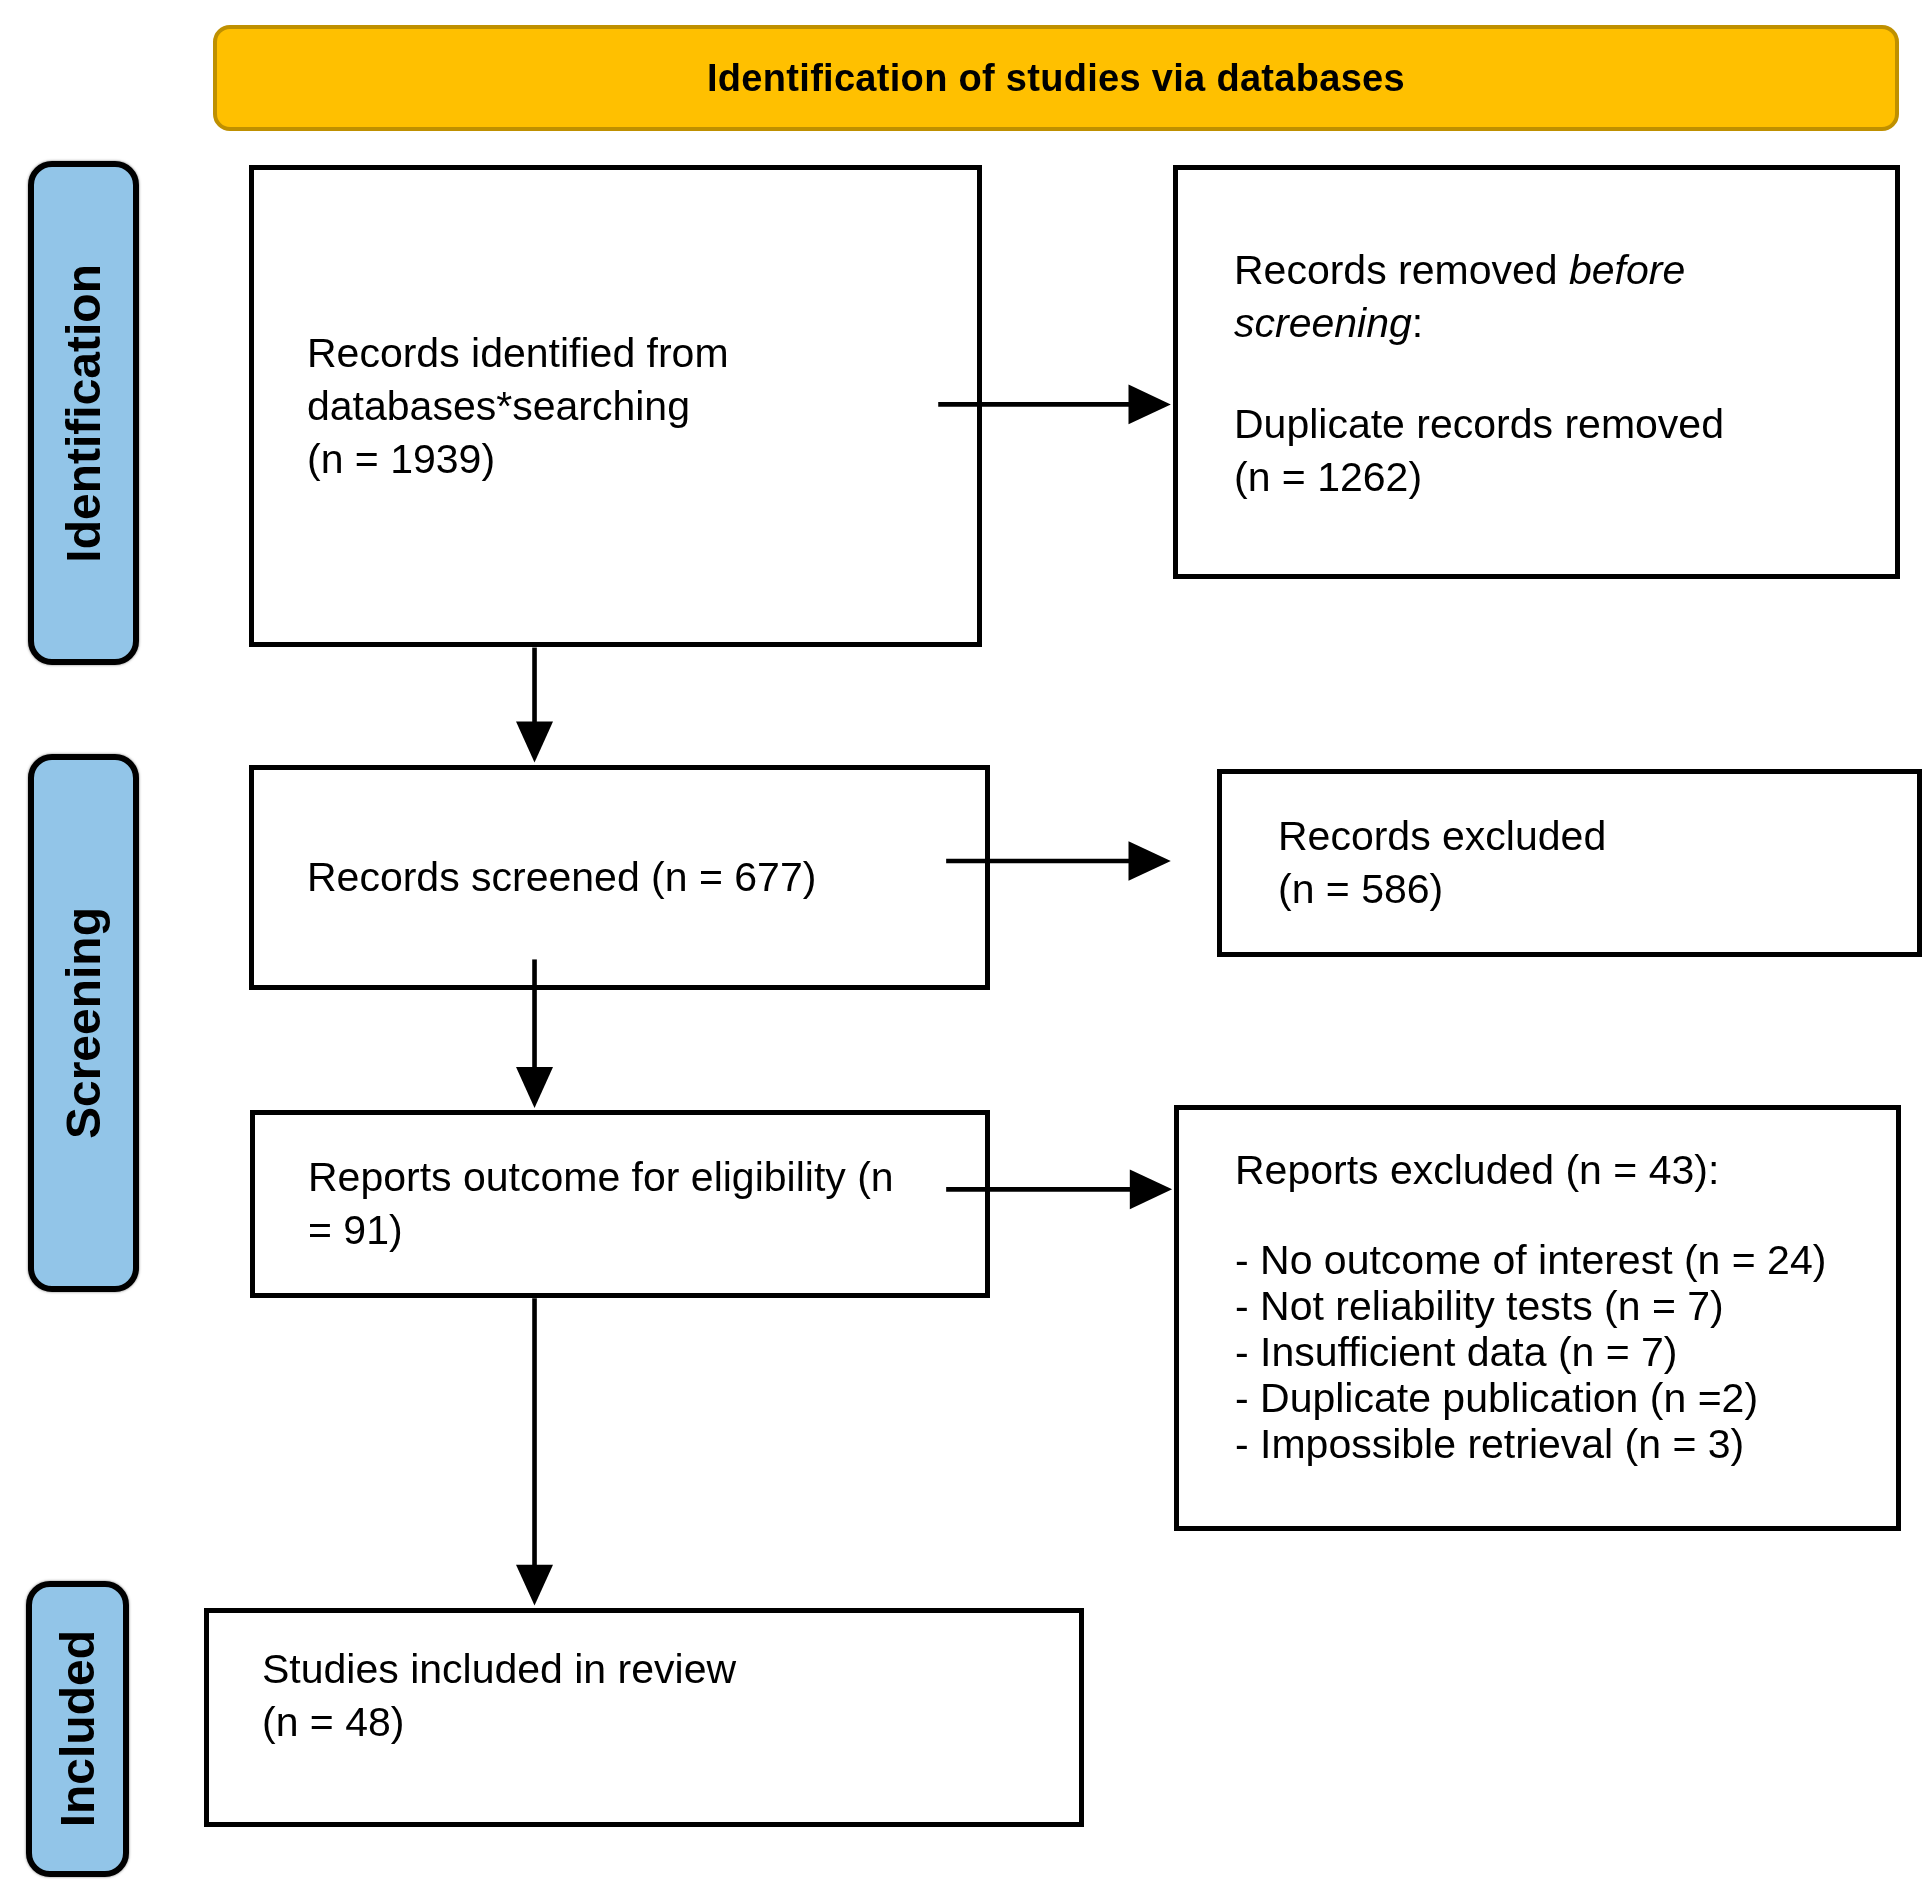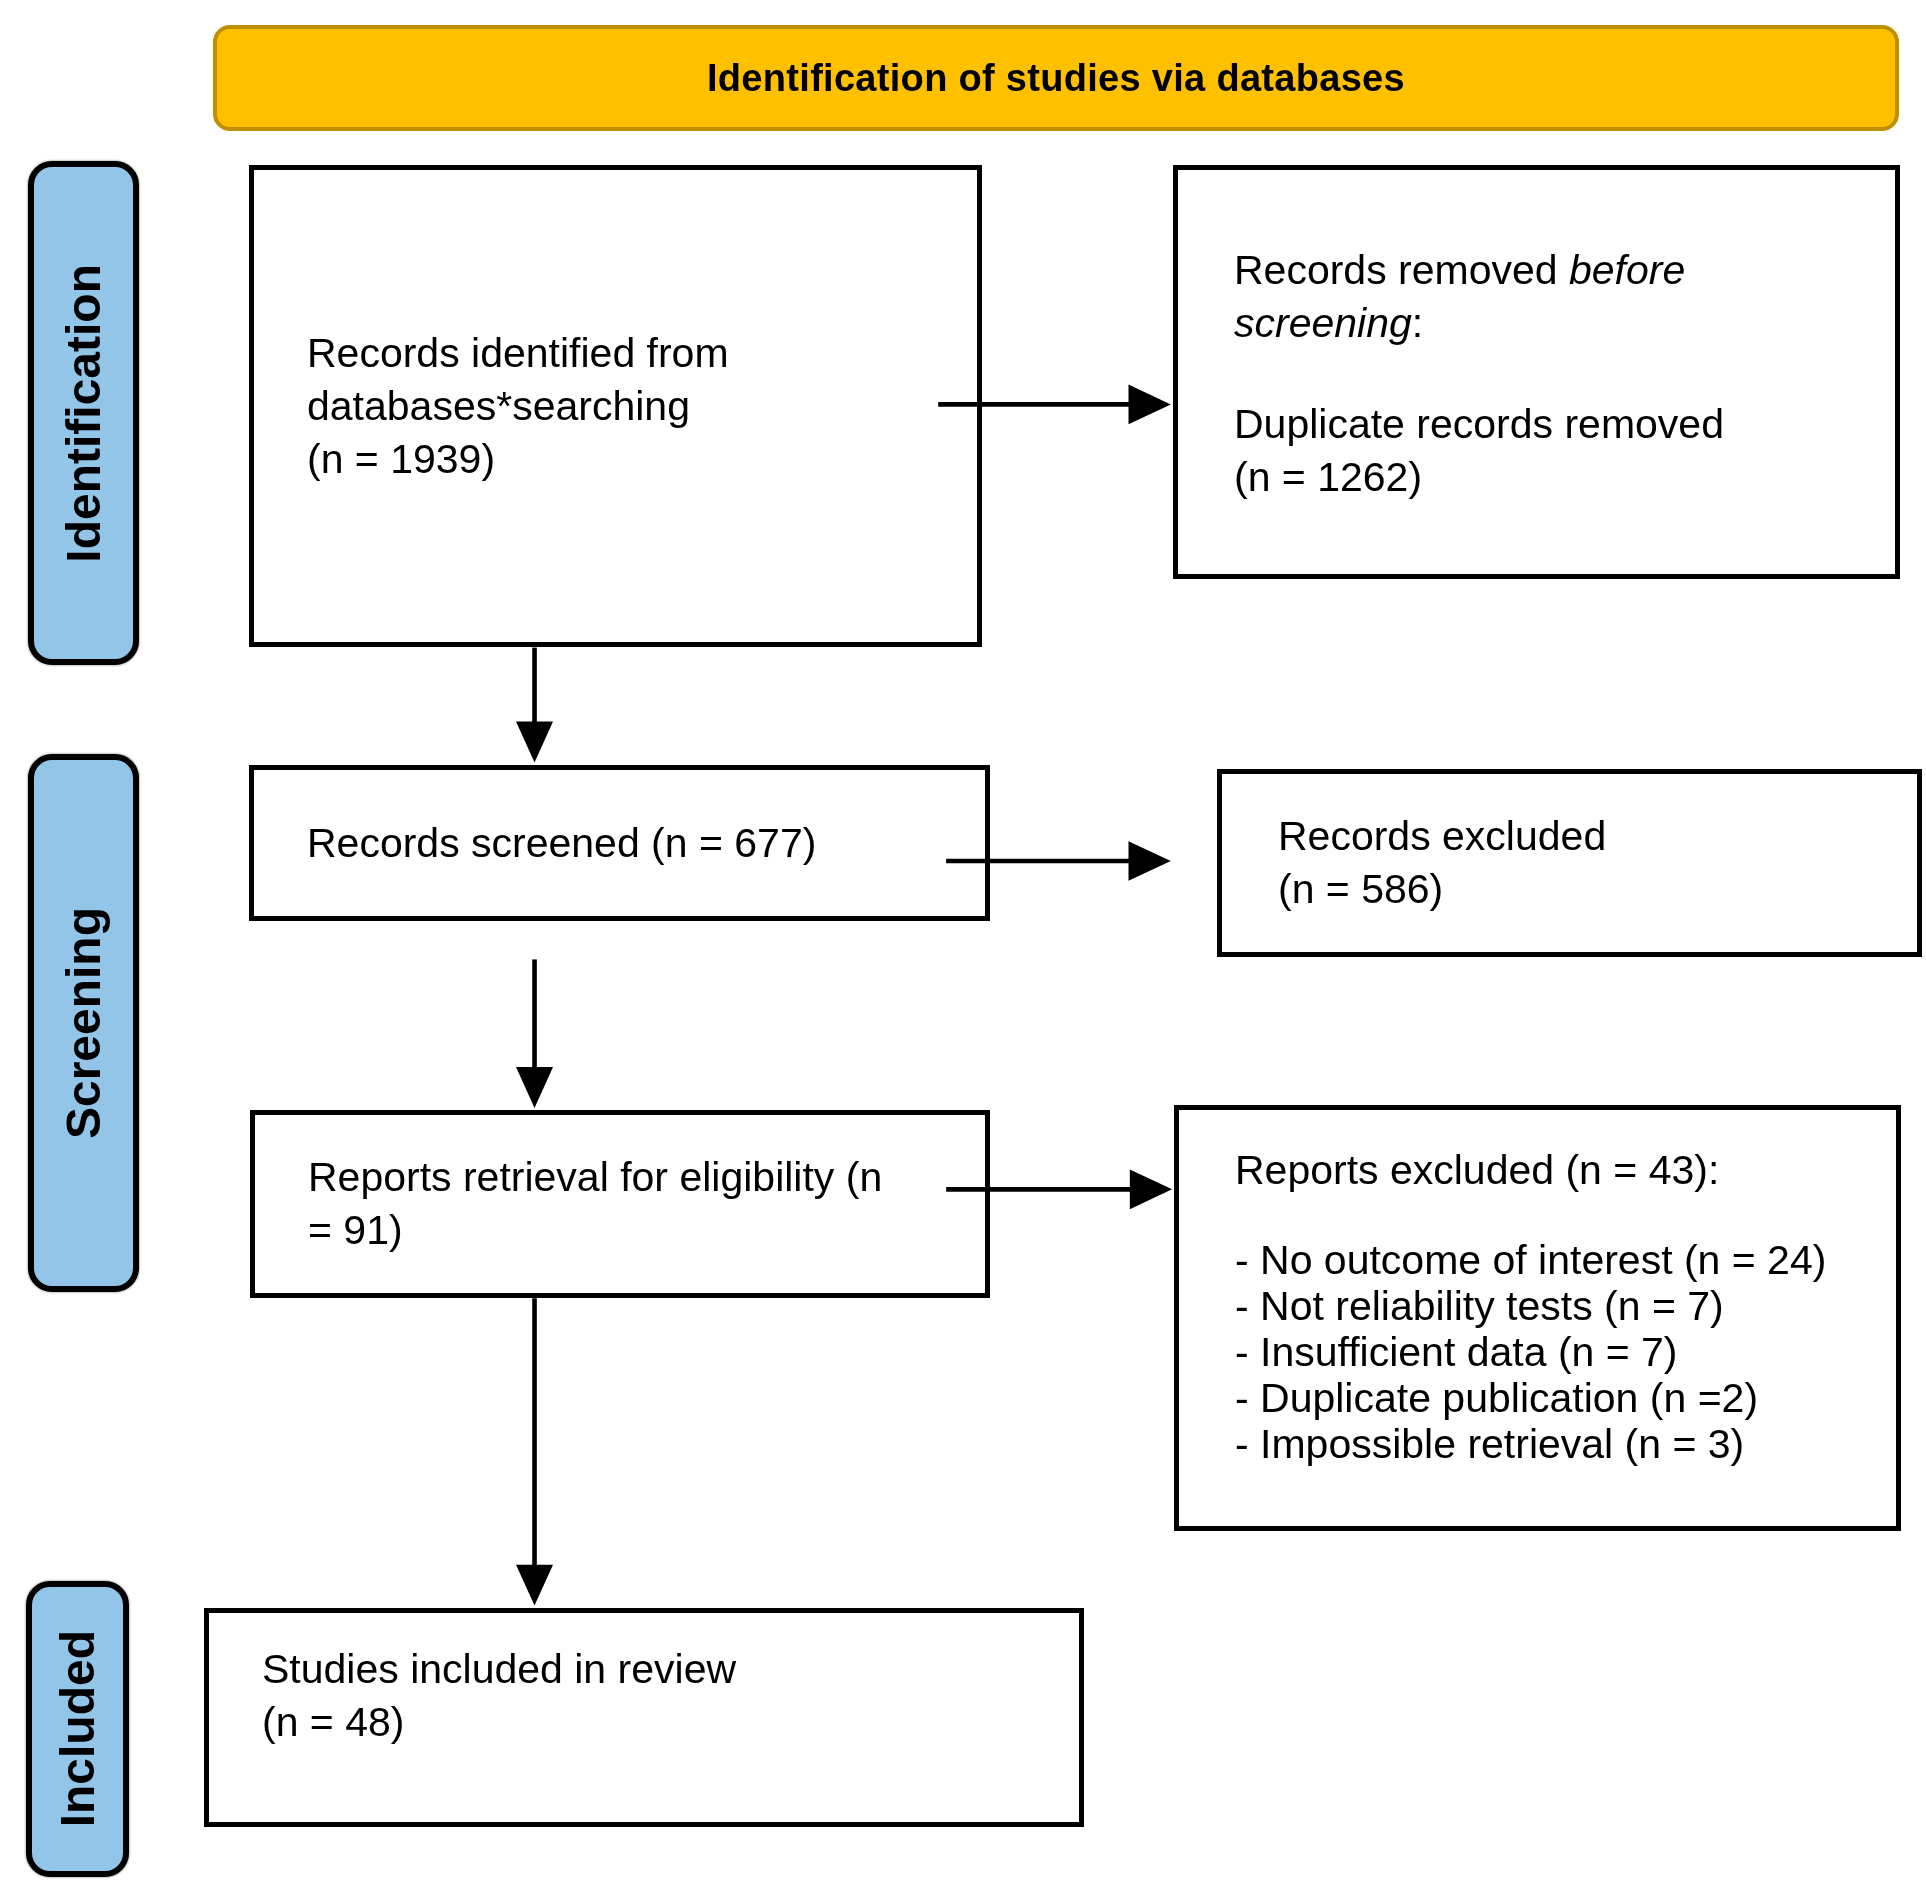--- a/index.html
+++ b/index.html
@@ -49,21 +49,21 @@
     position:absolute;background:#fff;
     border:5.3px solid var(--box-border);
     box-sizing:border-box;
     font-size:41px;line-height:53px;
   }
   .fbox .line{white-space:nowrap;}
   .centered{display:flex;flex-direction:column;justify-content:center;margin-left:44px;}
 
   .box-records-identified{left:205px;top:165px;width:733px;height:482px;padding:0 33px 0 53px;}
   .box-records-removed{left:1173px;top:165px;width:727px;height:414px;padding:74px 26.4px 0 56px;}
-  .box-records-screened{left:205px;top:765px;width:741px;height:156px;padding:0 33px 0 53px;}
+  .box-records-screened{left:205px;top:765px;width:741px;height:225px;padding:0 33px 0 53px;}
   .box-records-excluded{left:1173px;top:769px;width:705px;height:188px;padding:0 26.4px 0 56px;}
   .box-reports-assessed{left:206px;top:1110px;width:740px;height:188px;padding:0 33px 0 53px;}
   .box-reports-excluded{left:1174px;top:1105px;width:727px;height:426px;padding:37px 20px 0 56px;line-height:46px;}
   .box-studies-included{left:204px;top:1608px;width:880px;height:219px;padding:30px 33px 0 53px;}
 
   .para-gap{height:48px;}
   .reasons-gap{height:44px;}
 
   
   .arrow-layer{position:absolute;left:0;top:0;pointer-events:none;}
@@ -106,21 +106,21 @@
   <div class="fbox centered box-records-screened">
     <div class="line">Records screened (n = 677)</div>
   </div>
 
   <div class="fbox centered box-records-excluded">
     <div class="line">Records excluded</div>
     <div class="line">(n = 586)</div>
   </div>
 
   <div class="fbox centered box-reports-assessed">
-    <div class="line">Reports retrieval for eligibility (n</div>
+    <div class="line">Reports outcome for eligibility (n</div>
     <div class="line">= 91)</div>
   </div>
 
   <div class="fbox box-reports-excluded">
     <div class="line">Reports excluded (n = 43):</div>
     <div class="reasons-gap"></div>
     <div class="line">- No outcome of interest (n = 24)</div>
     <div class="line">- Not reliability tests (n = 7)</div>
     <div class="line">- Insufficient data (n = 7)</div>
     <div class="line">- Duplicate publication (n =2)</div>

